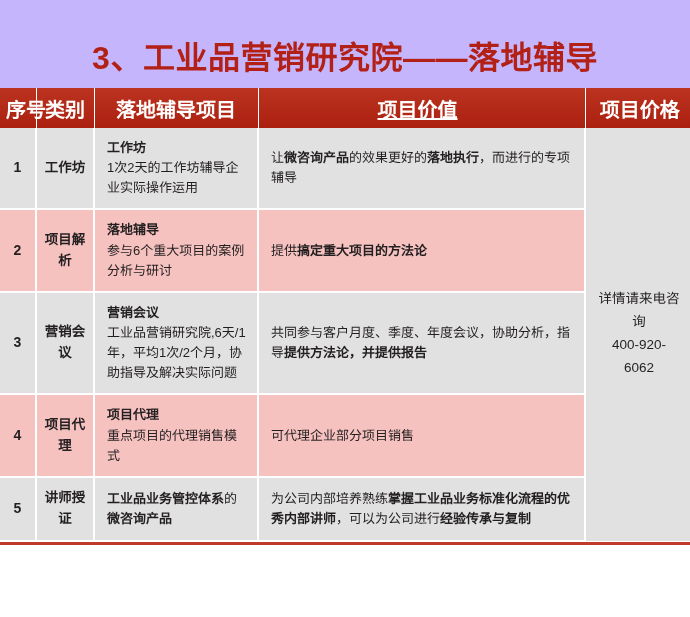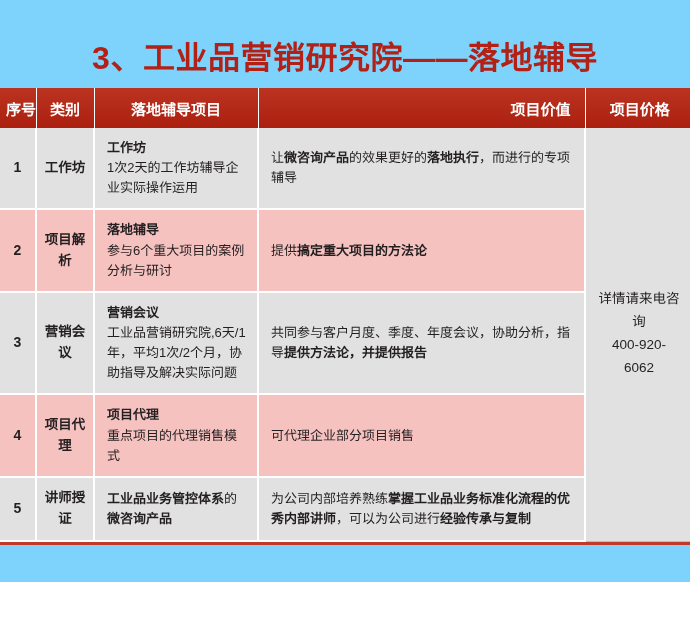--- a/index.html
+++ b/index.html
@@ -12,22 +12,22 @@
     width: 690px;
     height: 617px;
     font-family: "Liberation Sans", "DejaVu Sans", sans-serif;
     color: #231f20;
     overflow: hidden;
   }
 
   .page {
     position: relative;
     width: 690px;
-    height: 582px;
-    background: #7dd3fc;
+    height: 477px;
+    background: #c4b5fd;
   }
 
   
   .title-bar {
     position: absolute;
     left: 0;
     top: 34px;
     width: 690px;
     height: 48px;
     display: flex;
@@ -61,33 +61,34 @@
   table.grid col.c-item  { width: 164px; }
   table.grid col.c-val   { width: 187px; }
   table.grid col.c-val2  { width: 140px; }
   table.grid col.c-price { width: 105px; }
 
   
   thead th {
     background: #b52a18;
     background: linear-gradient(180deg, #bb3420 0%, #ab1f0f 100%);
     color: #ffffff;
-    font-size: 15px;
+    font-size: 20px;
     font-weight: bold;
     height: 40px;
     padding: 0 6px;
     text-align: center;
     border-right: 1px solid #ffffff;
     vertical-align: middle;
     white-space: nowrap;
   }
   thead th.last { border-right: none; padding-left: 10px; }
   thead th.val-head {
-    text-align: right;
+    text-align: center;
     padding-right: 14px;
+    text-decoration: underline;
   }
 
   
   tbody td {
     font-size: 13px;
     vertical-align: middle;
     border-right: 2px solid #ffffff;
     border-bottom: 2px solid #ffffff;
     padding: 10px 10px;
     line-height: 1.55;

